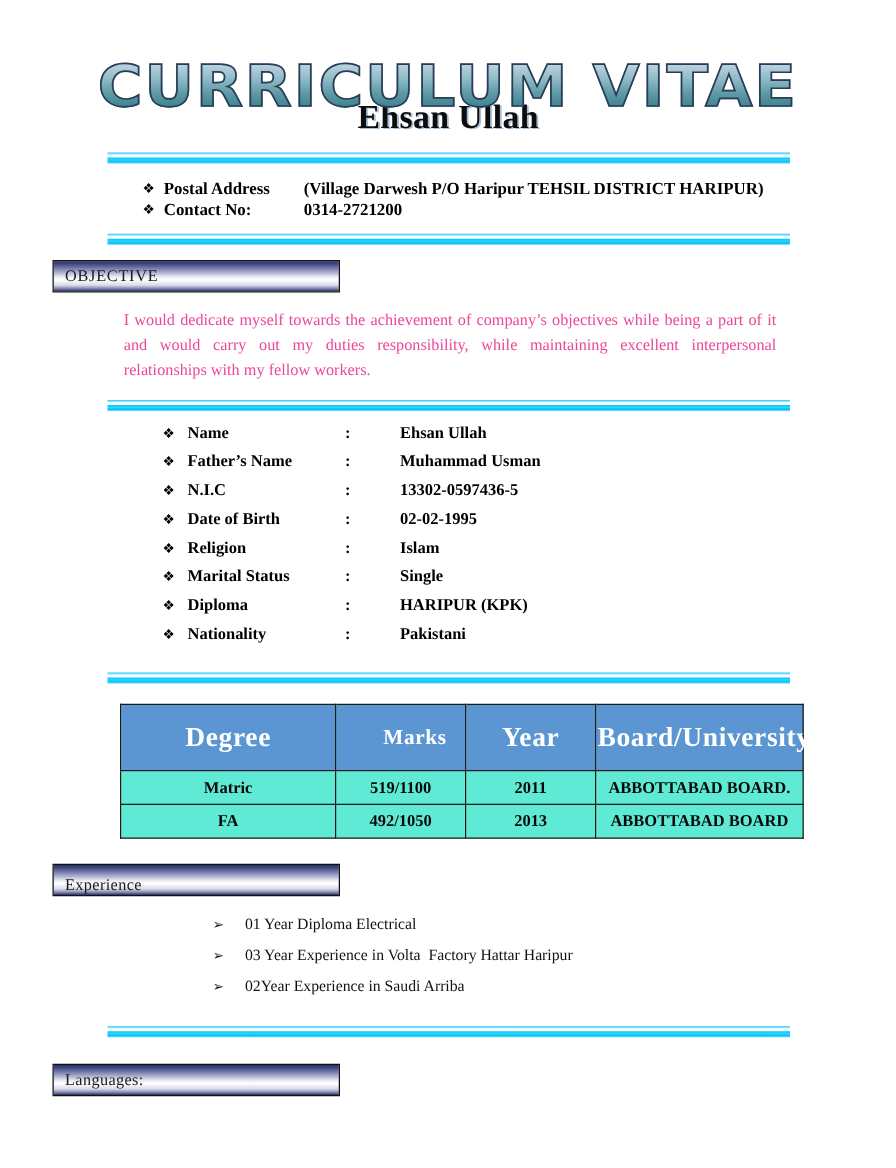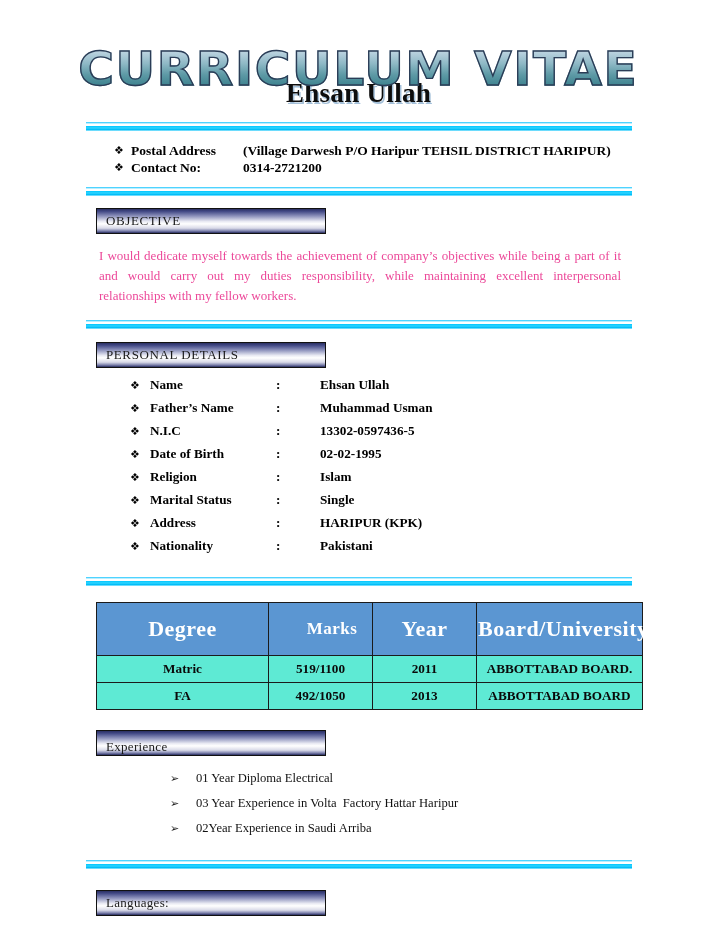--- a/index.html
+++ b/index.html
@@ -90,21 +90,21 @@
   }
   .contact-row { display: flex; }
   .cbullet { width: 17px; flex: none; font-family: "DejaVu Sans", sans-serif; font-size: 11px; }
   .clabel { width: 112px; flex: none; }
   .cvalue { flex: 1; }
 
   
   .sect-head {
     width: 230px;
     height: 26px;
-    margin-left: 96px;
+    margin-left: 42px;
     border: 1.4px solid #111111;
     background: linear-gradient(to bottom,
         #2a2f63 0%,
         #434a86 10%,
         #8f94bd 30%,
         #e9eaf3 52%,
         #ffffff 62%,
         #d9dae8 80%,
         #7a7fab 92%,
         #272c5e 100%);
@@ -222,23 +222,20 @@
 
   <div class="divider" style="margin-top:11px;"></div>
 
   <div class="sect-head caps" style="margin-top:12px;">
     <span>OBJECTIVE</span>
   </div>
   <div class="objective-text">I would dedicate myself towards the achievement of company’s objectives while being a part of it and would carry out my duties responsibility, while maintaining excellent interpersonal relationships with my fellow workers.</div>
 
   <div class="divider" style="margin-top:14px;"></div>
 
-  <div class="sect-head caps" style="margin-top:13px;">
-    <span>PERSONAL DETAILS</span>
-  </div>
 
   <div class="pd-list">
     <div class="pd-row">
       <span class="pd-bullet">❖</span>
       <span class="pd-label">Name</span>
       <span class="pd-colon">:</span>
       <span class="pd-value">Ehsan Ullah</span>
     </div>
     <div class="pd-row">
       <span class="pd-bullet">❖</span>
@@ -265,21 +262,21 @@
       <span class="pd-value">Islam</span>
     </div>
     <div class="pd-row">
       <span class="pd-bullet">❖</span>
       <span class="pd-label">Marital Status</span>
       <span class="pd-colon">:</span>
       <span class="pd-value">Single</span>
     </div>
     <div class="pd-row">
       <span class="pd-bullet">❖</span>
-      <span class="pd-label">Address</span>
+      <span class="pd-label">Diploma</span>
       <span class="pd-colon">:</span>
       <span class="pd-value">HARIPUR (KPK)</span>
     </div>
     <div class="pd-row">
       <span class="pd-bullet">❖</span>
       <span class="pd-label">Nationality</span>
       <span class="pd-colon">:</span>
       <span class="pd-value">Pakistani</span>
     </div>
   </div>

